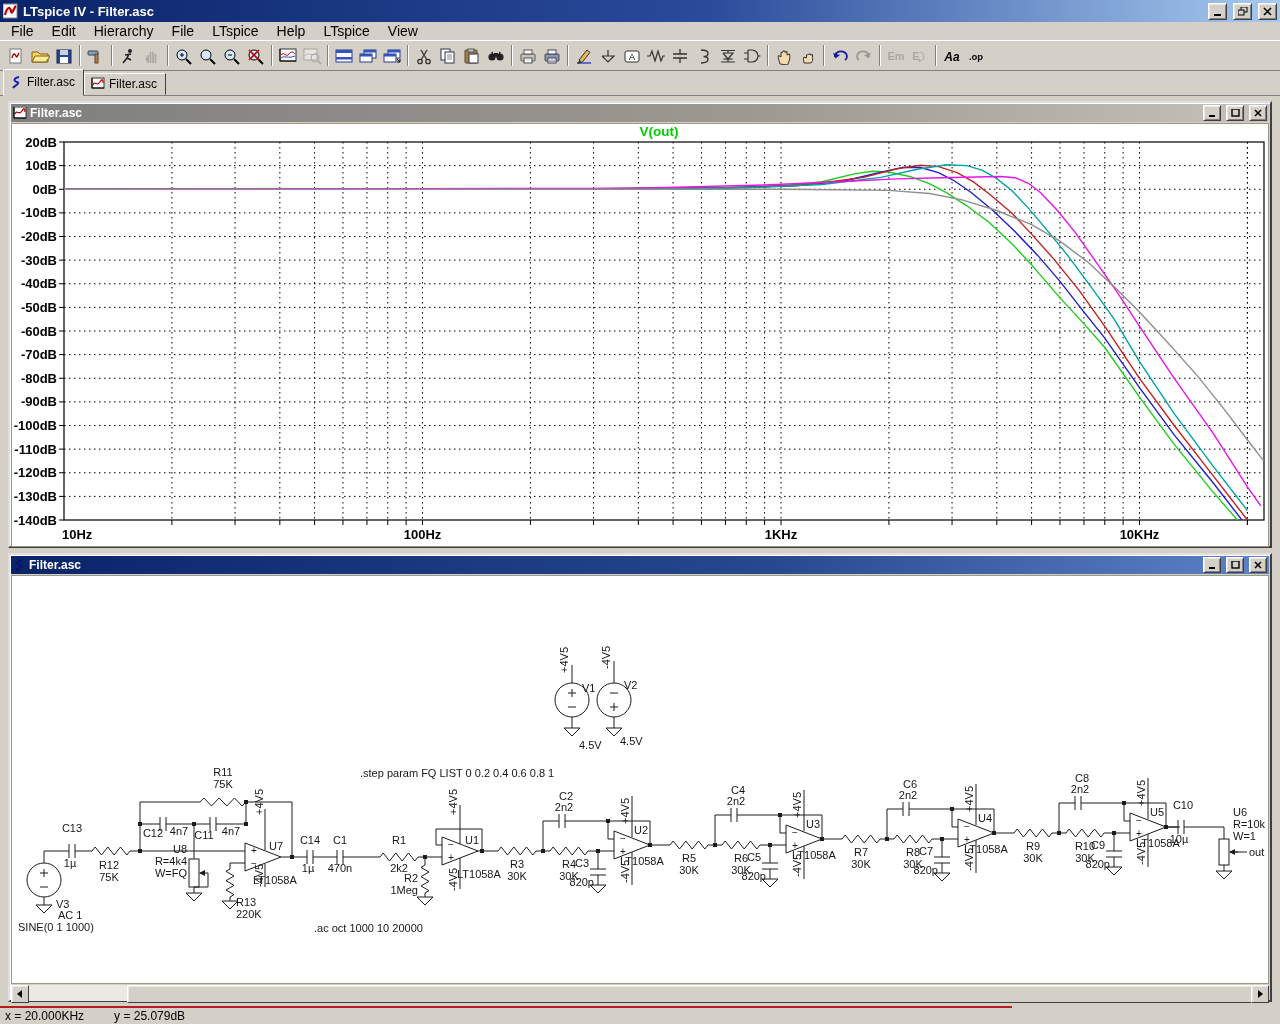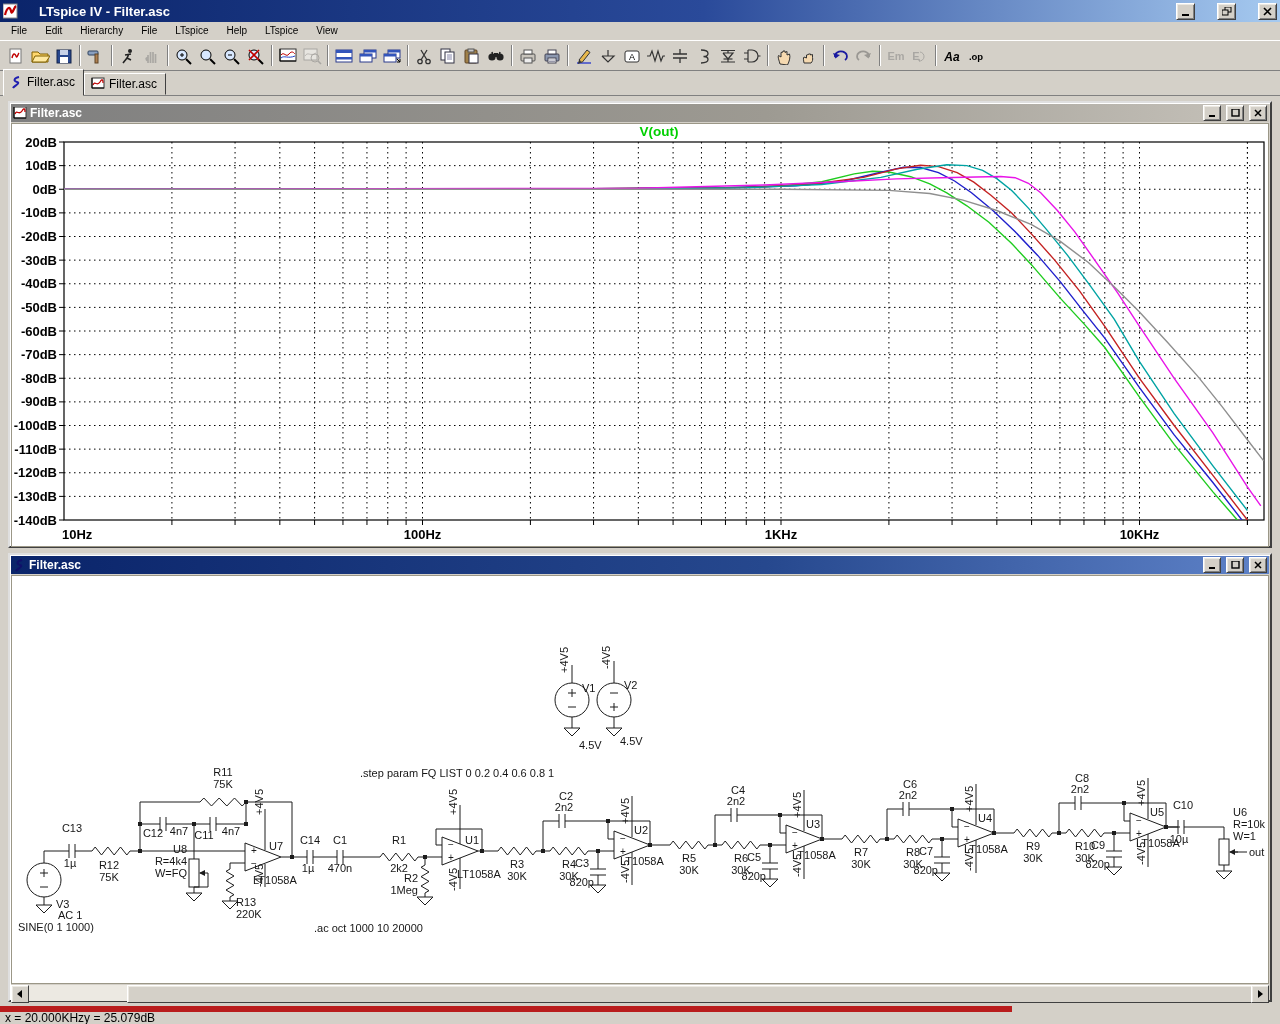--- a/index.html
+++ b/index.html
@@ -1,24 +1,24 @@
 <!DOCTYPE html>
 <html><head>
 <meta charset="utf-8">
 <style>
   html,body{margin:0;padding:0}
   body{width:1280px;height:1024px;background:#D4D0C8;font-family:"Liberation Sans",sans-serif;
        position:relative;overflow:hidden;-webkit-font-smoothing:none}
   .titlebar{height:22px;background:linear-gradient(90deg,#0A246A 0%,#2A4A9A 55%,#A6CAF0 100%);
-            display:flex;align-items:center;color:#fff;font-weight:bold;font-size:13px;padding:0 3px;gap:20px}
+            display:flex;align-items:center;color:#fff;font-weight:bold;font-size:13px;padding:0 3px;gap:4px}
   .titlebar .grow{flex:1}
   .wbtn{width:17px;height:15px;background:#D4D0C8;border:1px solid;border-color:#FFFFFF #404040 #404040 #FFFFFF;
         box-shadow:inset 1px 1px 0 #ECE9E2, inset -1px -1px 0 #808080;
         display:flex;align-items:center;justify-content:center;margin-left:2px}
-  .menubar{height:18px;display:flex;align-items:center;font-size:10px;color:#000;padding-left:2px;background:#D4D0C8}
+  .menubar{height:18px;display:flex;align-items:center;font-size:14px;color:#000;padding-left:2px;background:#D4D0C8}
   .menu-item{padding:1px 9px 2px 9px}
   .toolbar{height:29px;border-top:1px solid #FFFFFF;border-bottom:1px solid #808080;
            display:flex;align-items:center;padding-left:4px;background:#D4D0C8}
   .tb{width:24px;height:23px;display:flex;align-items:center;justify-content:center}
   .tb.disabled{opacity:.45;filter:grayscale(1)}
   .tbsep{width:0;height:21px;border-left:1px solid #808080;border-right:1px solid #FFFFFF;margin:0 3px}
   .tabbar{height:24px;display:flex;align-items:flex-end;padding-left:3px;background:#D4D0C8;
           border-bottom:1px solid #808080}
   .tab{display:flex;align-items:center;gap:4px;font-size:12px;color:#000;background:#D4D0C8;
        border:1px solid;border-color:#FFFFFF #404040 #D4D0C8 #FFFFFF;padding:2px 8px 3px 6px;height:17px}
@@ -33,21 +33,21 @@
   .wtitle .wbtn{width:16px;height:14px}
   .wclient{position:relative;background:#FFFFFF;margin:1px;border:1px solid #9B9787;overflow:hidden}
   svg text{font-family:"Liberation Sans",sans-serif}
   .hscroll{position:relative;height:16px;margin:0 1px 1px 1px;background:#ECE9E2;display:block}
   .sbtn{position:absolute;top:0;width:16px;height:16px;background:#D4D0C8;
         border:1px solid;border-color:#FFFFFF #404040 #404040 #FFFFFF;box-shadow:inset 1px 1px 0 #ECE9E2;
         display:flex;align-items:center;justify-content:center}
   .sthumb{position:absolute;top:0;left:116px;right:17px;height:16px;background:#D4D0C8;
           border:1px solid;border-color:#FFFFFF #404040 #404040 #FFFFFF;box-shadow:inset 1px 1px 0 #ECE9E2}
   .statusbar{position:absolute;left:0;bottom:0;width:1012px;height:18px;background:#D4D0C8;
-             border-top:6px solid #b91c1c;display:flex;align-items:center;font-size:12px;color:#000;padding-left:5px;box-sizing:border-box;}
+             border-top:2px solid #b91c1c;display:flex;align-items:center;font-size:12px;color:#000;padding-left:5px;box-sizing:border-box;gap:30px}
 </style>
 </head>
 <body>
 
 <div class="titlebar">
   <span style="display:flex">
     <svg width="16" height="16">
         <rect x="0" y="1" width="14" height="14" fill="#fff" stroke="#888"></rect>
         <path d="M2 12 C4 4 7 3 8 8 C9 13 11 4 13 3" stroke="#C00000" stroke-width="2.2" fill="none"></path>
       </svg>

